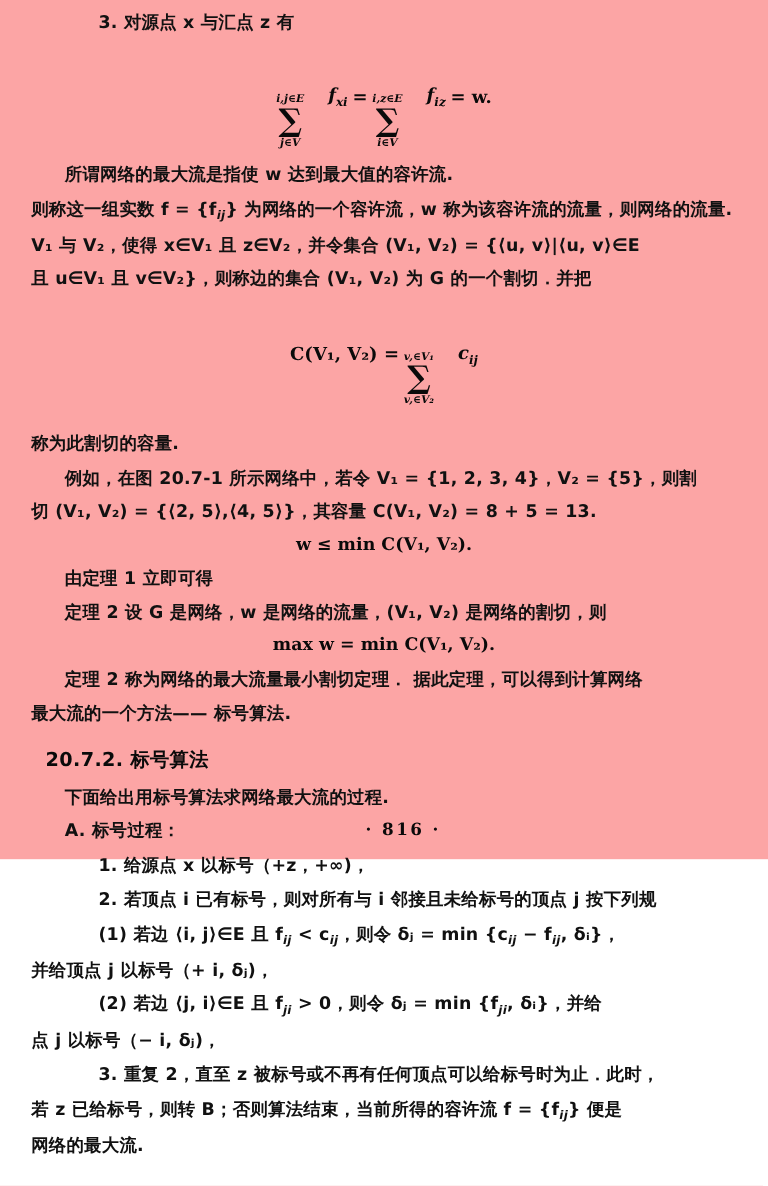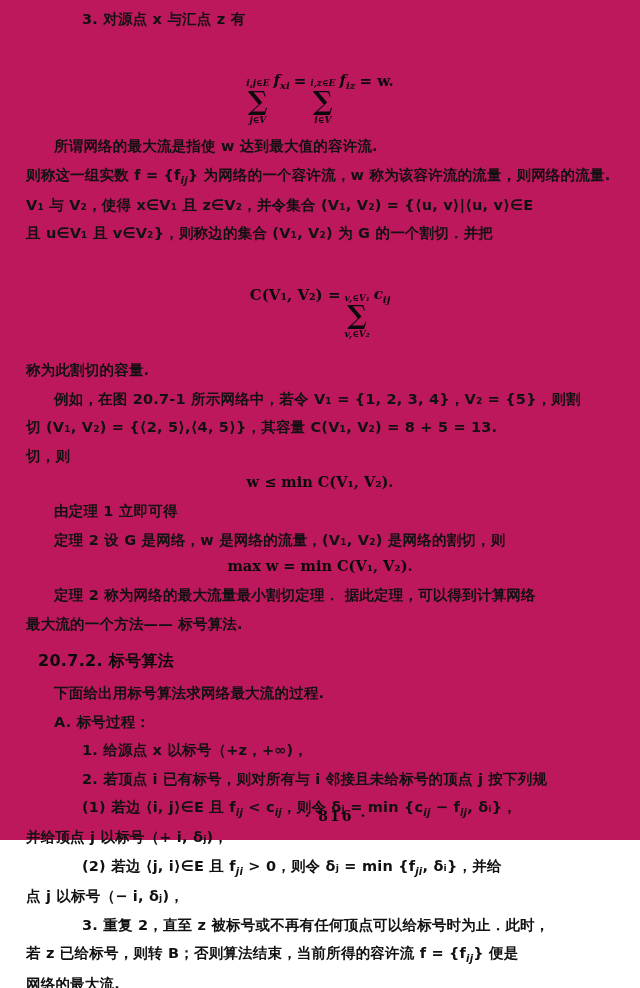--- a/index.html
+++ b/index.html
@@ -11,25 +11,25 @@
     width: 640px;
     height: 988px;
     font-family: "DejaVu Sans", sans-serif;
     color: #0a0a0a;
     position: relative;
     overflow: hidden;
   }
   .page {
     position: relative;
     width: 640px;
-    height: 840px;
+    height: 716px;
     padding: 0;
     box-sizing: border-box;
     
-    background: #be185d;
+    background: #fca5a5;
   }
   .body-col {
     position: absolute;
     left: 26px;
     top: 8px;
     width: 588px;
   }
   p.line {
     margin: 0 0 6px 0;
     font-size: 14.5px;
@@ -82,20 +82,21 @@
   }
   .sigma .lim.top {
     margin-bottom: 1px;
   }
   .sigma .lim.bot {
     margin-top: 1px;
   }
   .term {
     font-style: italic;
     font-size: 15px;
+    margin-left: 16px;
   }
   .sub {
     font-size: 10px;
     vertical-align: sub;
     font-style: italic;
   }
   .eqline {
     font-size: 15px;
   }
   h2.section {
@@ -168,21 +169,20 @@
       </span>
     </div>
 
     <div class="gap-m"></div>
 
     <p class="line">称为此割切的容量.</p>
 
     <p class="line indent">例如，在图 20.7-1 所示网络中，若令 V₁ = {1, 2, 3, 4}，V₂ = {5}，则割</p>
     <p class="line">切 (V₁, V₂) = {⟨2, 5⟩,⟨4, 5⟩}，其容量 C(V₁, V₂) = 8 + 5 = 13.</p>
 
-    <p class="line">切，则</p>
 
     <div class="math-block serif">w ≤ min C(V₁, V₂).</div>
 
     <p class="line indent">由定理 1 立即可得</p>
 
     <p class="line indent">
       <span class="defname">定理 2</span>
       <span>设 G 是网络，w 是网络的流量，(V₁, V₂) 是网络的割切，则</span>
     </p>
 

